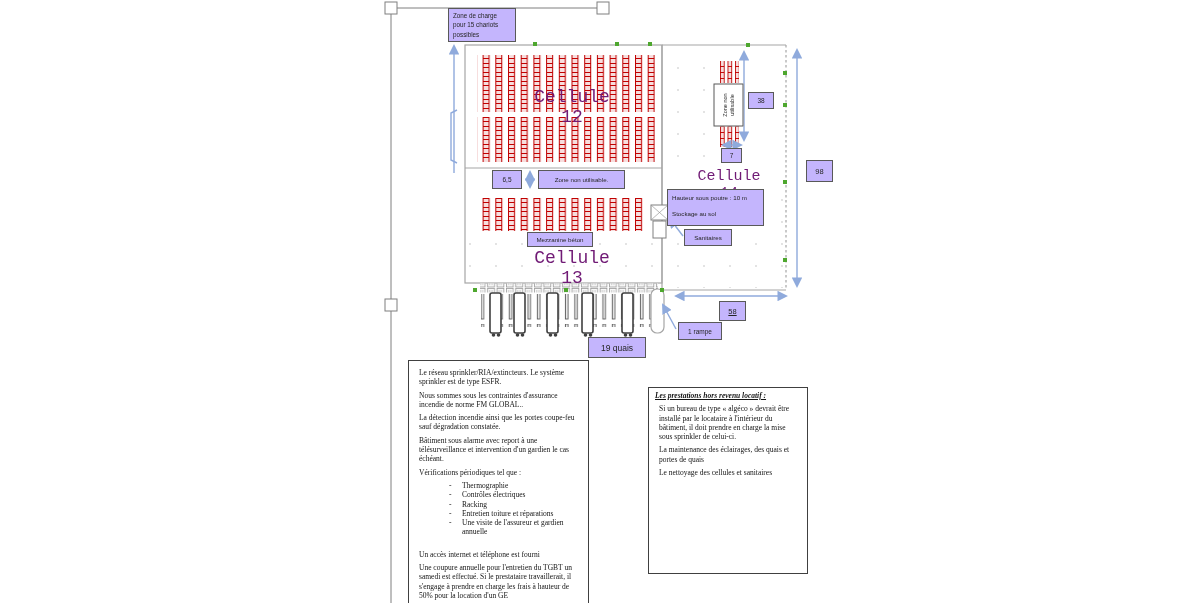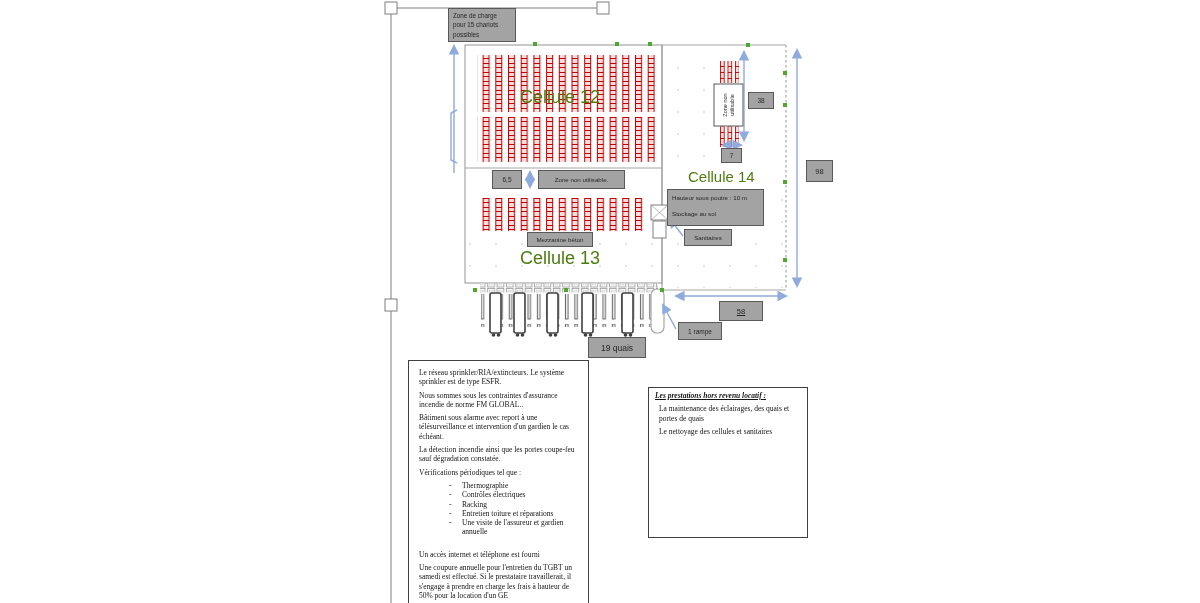--- a/index.html
+++ b/index.html
@@ -1,24 +1,24 @@
 <!DOCTYPE html>
 <html><head>
 <meta charset="utf-8">
 <style>
   html,body{margin:0;padding:0;background:#fff;}
   .page{position:relative;width:1200px;height:603px;background:#fff;overflow:hidden;
         font-family:"Liberation Sans",sans-serif;color:#1a1a1a;}
   svg{position:absolute;left:0;top:0;pointer-events:none;}
-  .bx{position:absolute;background:#a3a3a3;border:1px solid #595959;display:flex;
+  .bx{position:absolute;background:#c4b5fd;border:1px solid #595959;display:flex;
       align-items:center;justify-content:center;text-align:center;
       font-family:"Liberation Sans",sans-serif;color:#262626;box-sizing:border-box;}
   .pre{white-space:pre-line;}
-  .cellule{position:absolute;font-family:Liberation Sans, sans-serif;color:#4d7c0f;
-           text-align:left;}
+  .cellule{position:absolute;font-family:Liberation Mono, monospace;color:#701a75;
+           text-align:center;}
   .panel{position:absolute;background:#fff;border:1px solid #404040;box-sizing:border-box;
          font-family:"Liberation Serif",serif;font-size:7.5px;line-height:1.24;
          color:#141414;padding:3px 6px;}
   .panel .title{font-weight:bold;font-style:italic;text-decoration:underline;margin:0 0 1px 0;}
   .panel p{margin:4px;}
   .bullet{display:flex;margin-left:34px;}
   .bullet .dash{width:13px;flex:0 0 13px;}
   .gap{height:9px;}
   .znu-v{position:absolute;left:707px;top:90px;width:43px;height:30px;
          transform:rotate(-90deg);background:#fff;border:1px solid #595959;
@@ -178,30 +178,30 @@
   <div class="bx" style="left:667px;top:189px;width:97px;height:37px;font-size:6.2px;
               flex-direction:column;align-items:flex-start;justify-content:flex-start;
               padding:4px 4px;text-align:left;">
     <div class="hline" style="position:static;">Hauteur sous poutre : 10 m</div>
     <div class="hline" style="position:static;margin-top:9px;">Stockage au sol</div>
   </div>
 
   <div class="bx" style="left:684px;top:229px;width:48px;height:17px;font-size:6.2px;">Sanitaires</div>
 
   <div class="bx" style="left:806px;top:160px;width:27px;height:22px;font-size:7.5px;">98</div>
-  <div class="bx" style="left:719px;top:301px;width:44px;height:20px;font-size:7.5px;text-decoration:underline;">58</div>
+  <div class="bx" style="left:719px;top:301px;width:27px;height:20px;font-size:7.5px;text-decoration:underline;">58</div>
 
   <div class="bx" style="left:544px;top:337px;width:58px;height:21px;font-size:8.5px;margin-left:44px;">19 quais</div>
   <div class="bx" style="left:678px;top:322px;width:44px;height:18px;font-size:6.5px;">1 rampe</div>
 
   <div class="panel" style="left:408px;top:360px;width:181px;height:250px;">
     <p>Le réseau sprinkler/RIA/extincteurs. Le système sprinkler est de type ESFR.</p>
     <p>Nous sommes sous les contraintes d'assurance incendie de norme FM GLOBAL..</p>
+    <p>La détection incendie ainsi que les portes coupe-feu sauf dégradation  constatée.</p>
     <p>Bâtiment sous alarme avec report à une télésurveillance et intervention d'un gardien le cas échéant.</p>
-    <p>La détection incendie ainsi que les portes coupe-feu sauf dégradation  constatée.</p>
     <p>Vérifications périodiques tel que :</p>
     <div class="bullet">
       <span class="dash">-</span>
       <span>Thermographie</span>
     </div>
     <div class="bullet">
       <span class="dash">-</span>
       <span>Contrôles électriques</span>
     </div>
     <div class="bullet">
@@ -215,19 +215,20 @@
     <div class="bullet">
       <span class="dash">-</span>
       <span>Une visite de l'assureur et gardien annuelle</span>
     </div>
     <div class="gap"></div>
     <p>Un accès internet et téléphone est fourni</p>
     <p>Une coupure annuelle pour l'entretien du TGBT un samedi est effectué. Si le prestataire travaillerait, il s'engage à prendre en charge les frais à hauteur de 50% pour la location d'un GE</p>
     <p>Pas de chauffage actuellement</p>
   </div>
 
-  <div class="panel" style="left:648px;top:387px;width:160px;height:151px;">
+  <div class="panel" style="left:648px;top:387px;width:160px;height:187px;">
     <p class="title">Les prestations hors revenu locatif :</p>
+    <p>Si un bureau de type « algéco » devrait être installé par le locataire à l'intérieur du bâtiment, il doit prendre en charge la mise sous sprinkler de celui-ci.</p>
     <p>La maintenance des  éclairages, des quais et portes de quais</p>
     <p>Le nettoyage des cellules et sanitaires</p>
   </div>
 
 </div>
 
 </body></html>

